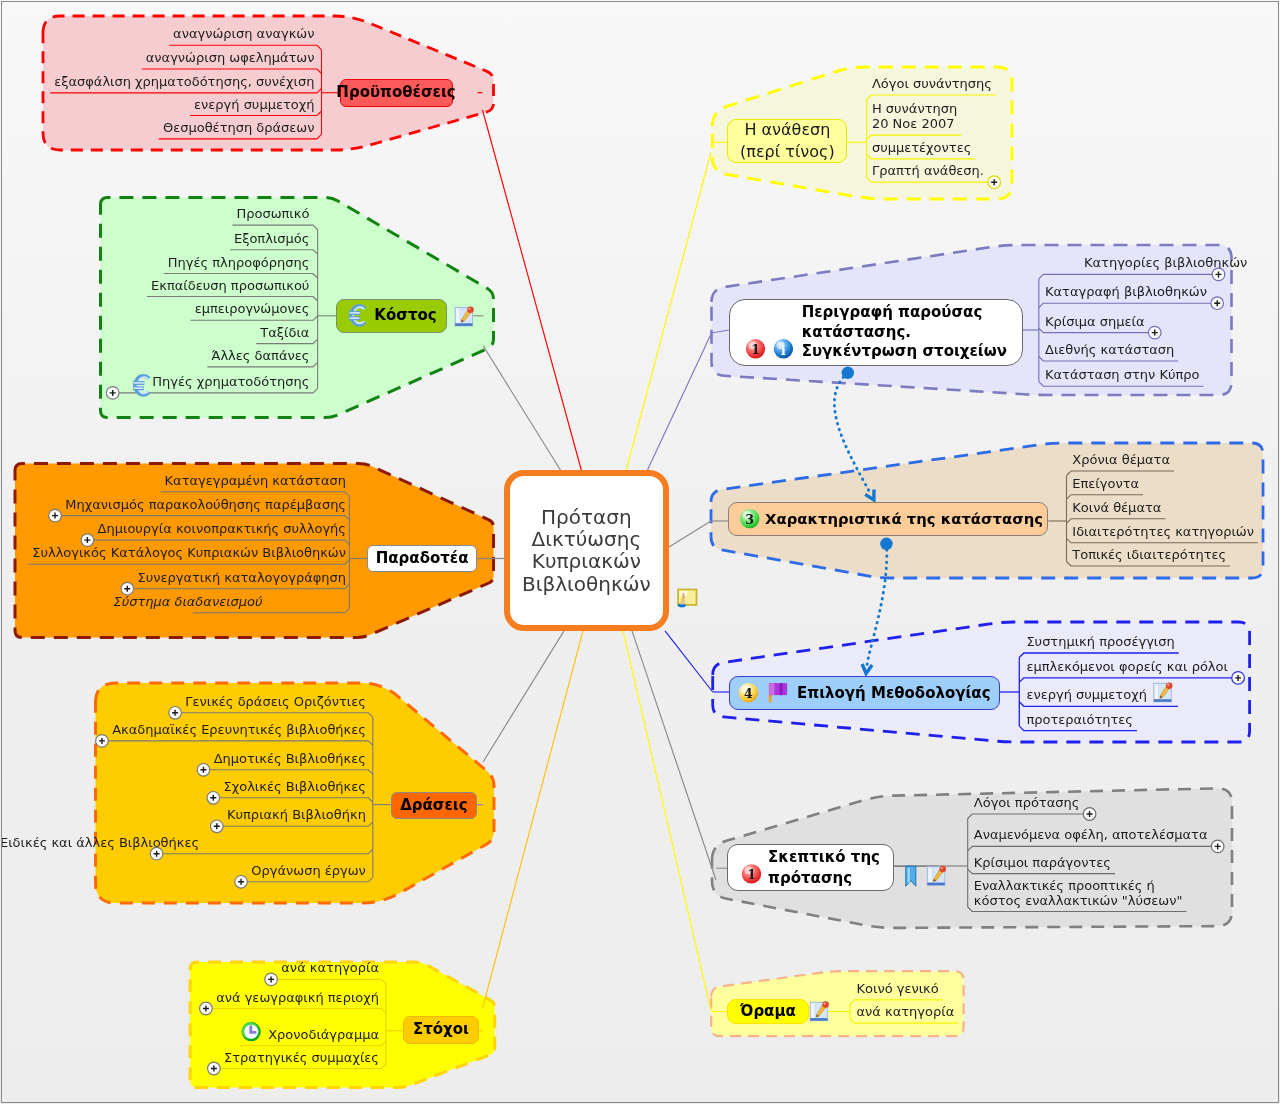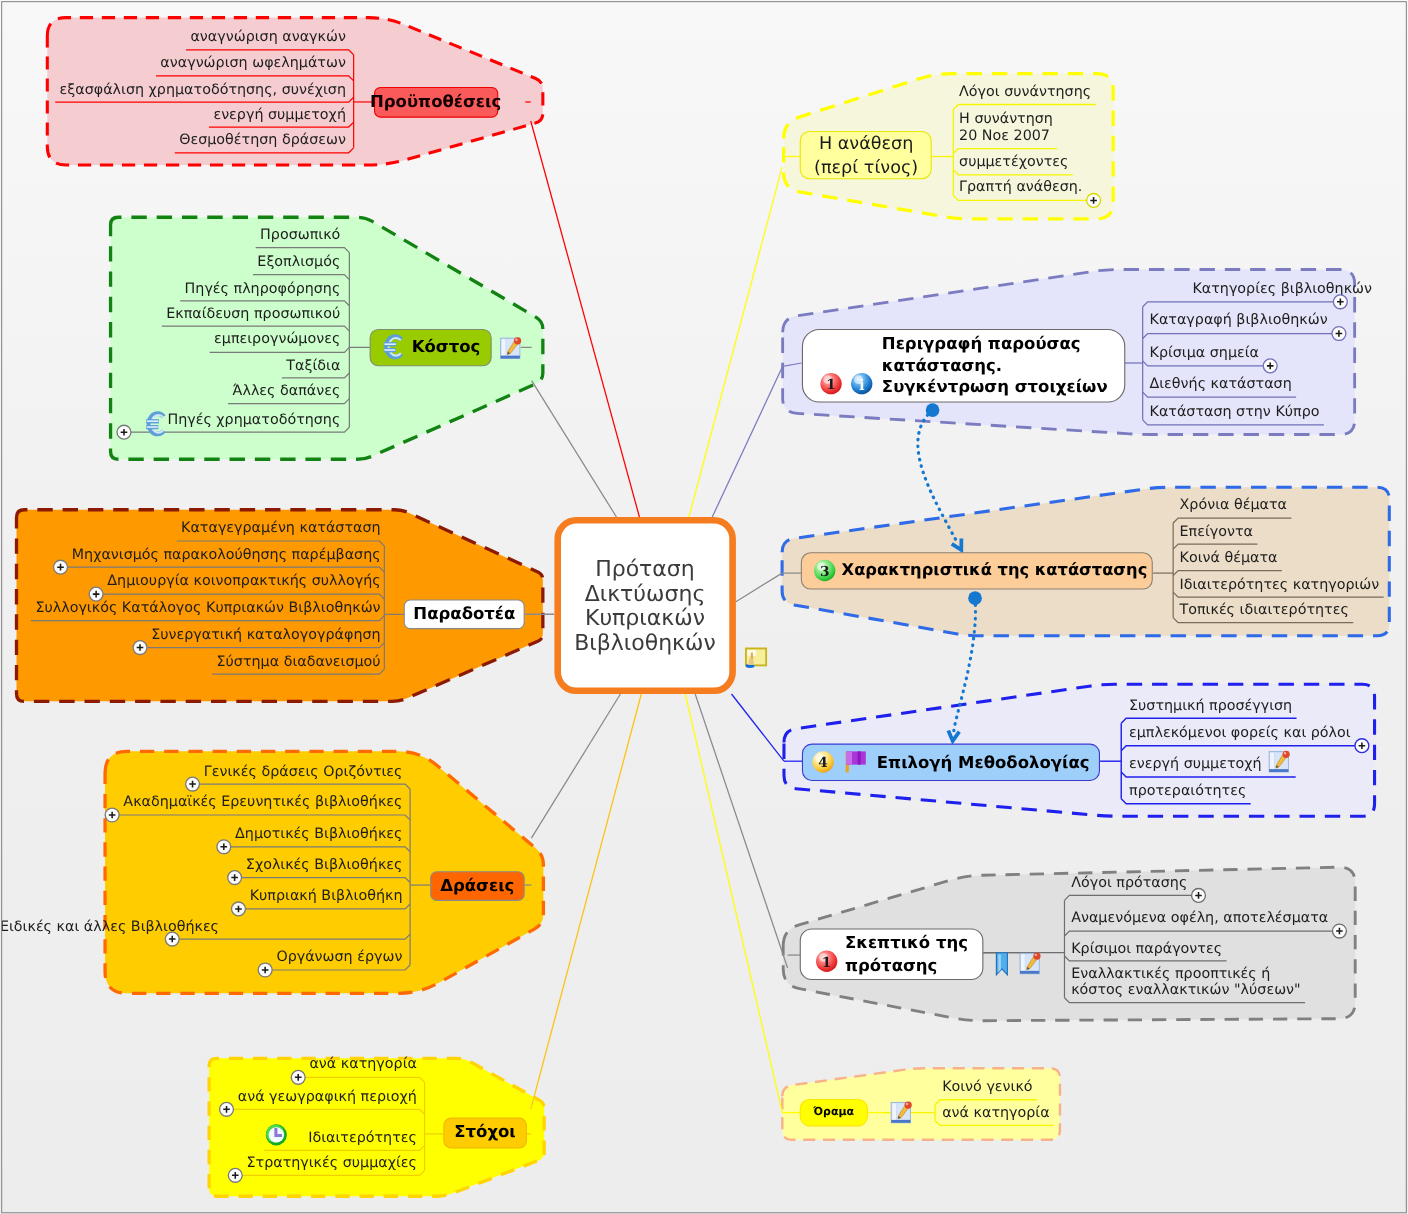--- a/index.html
+++ b/index.html
@@ -218,50 +218,50 @@
         <div class="node" style="left:403.1px;top:1016.3px;width:75.7px;height:27.4px;border:1.1px solid #f0b800;border-radius:7px;background:#ffcc00;color:#000;font-size:15px;font-weight:bold;line-height:27.4px;justify-content:center;text-align:center">Στόχοι</div>
         <div class="node" style="left:727.4px;top:119.1px;width:120px;height:44px;border:1.3px solid #e8e800;border-radius:9px;background:#ffff9e;color:#1a1a1a;font-size:16px;font-weight:normal;line-height:22px;justify-content:center;text-align:center">Η ανάθεση
 (περί τίνος)</div>
         <div class="node" style="left:728.7px;top:298.8px;width:294px;height:67.5px;border:1.2px solid #6a6a6a;border-radius:16px;background:#ffffff;color:#000;font-size:15px;font-weight:bold;line-height:19.6px;justify-content:flex-start;text-align:left;padding-left:72px">Περιγραφή παρούσας
 κατάστασης.
 Συγκέντρωση στοιχείων</div>
         <div class="node" style="left:728.1px;top:502px;width:320.2px;height:33.8px;border:1.2px solid #8c8076;border-radius:9px;background:#fccc99;color:#000;font-size:14.8px;font-weight:bold;line-height:33.8px;justify-content:flex-start;text-align:left;padding-left:36px">Χαρακτηριστικά της κατάστασης</div>
         <div class="node" style="left:729.1px;top:675.7px;width:271px;height:34px;border:1.3px solid #3a3ad0;border-radius:9px;background:#9ecefa;color:#000;font-size:15px;font-weight:bold;line-height:34px;justify-content:flex-start;text-align:left;padding-left:67px">Επιλογή Μεθοδολογίας</div>
         <div class="node" style="left:727.1px;top:844.4px;width:167px;height:47px;border:1.2px solid #6a6a6a;border-radius:11px;background:#ffffff;color:#000;font-size:15px;font-weight:bold;line-height:21px;justify-content:flex-start;text-align:left;padding-left:40px">Σκεπτικό της
 πρότασης</div>
-        <div class="node" style="left:726.9px;top:998.7px;width:62px;height:25.7px;border:1.1px solid #ffe400;border-radius:9px;background:#ffff00;color:#000;font-size:10px;font-weight:bold;line-height:25.7px;justify-content:center;text-align:center">Όραμα</div>
+        <div class="node" style="left:726.9px;top:998.7px;width:82px;height:25.7px;border:1.1px solid #ffe400;border-radius:9px;background:#ffff00;color:#000;font-size:15px;font-weight:bold;line-height:25.7px;justify-content:center;text-align:center">Όραμα</div>
         <div class="lbl" style="top: 41.3px; transform: translateY(-100%); left: 0px; width: 314.5px; text-align: right;">αναγνώριση αναγκών</div>
         <div class="lbl" style="top: 65px; transform: translateY(-100%); left: 0px; width: 314.5px; text-align: right;">αναγνώριση ωφελημάτων</div>
         <div class="lbl" style="top: 88.9px; transform: translateY(-100%); left: 0px; width: 314.5px; text-align: right;">εξασφάλιση χρηματοδότησης, συνέχιση</div>
         <div class="lbl" style="top: 111.5px; transform: translateY(-100%); left: 0px; width: 314.5px; text-align: right;">ενεργή συμμετοχή</div>
         <div class="lbl" style="top: 134.9px; transform: translateY(-100%); left: 0px; width: 314.5px; text-align: right;">Θεσμοθέτηση δράσεων</div>
         <div class="lbl" style="top: 221.1px; transform: translateY(-100%); left: 0px; width: 309.4px; text-align: right;">Προσωπικό</div>
         <div class="lbl" style="top: 245.7px; transform: translateY(-100%); left: 0px; width: 309.4px; text-align: right;">Εξοπλισμός</div>
         <div class="lbl" style="top: 269.5px; transform: translateY(-100%); left: 0px; width: 309.4px; text-align: right;">Πηγές πληροφόρησης</div>
         <div class="lbl" style="top: 292.5px; transform: translateY(-100%); left: 0px; width: 309.4px; text-align: right;">Εκπαίδευση προσωπικού</div>
         <div class="lbl" style="top: 316.3px; transform: translateY(-100%); left: 0px; width: 309.4px; text-align: right;">εμπειρογνώμονες</div>
         <div class="lbl" style="top: 339.6px; transform: translateY(-100%); left: 0px; width: 309.4px; text-align: right;">Ταξίδια</div>
         <div class="lbl" style="top: 362.9px; transform: translateY(-100%); left: 0px; width: 309.4px; text-align: right;">Άλλες δαπάνες</div>
         <div class="lbl" style="top: 388.9px; transform: translateY(-100%); left: 0px; width: 309.4px; text-align: right;">Πηγές χρηματοδότησης</div>
         <div class="lbl" style="top: 487.8px; transform: translateY(-100%); left: 0px; width: 346px; text-align: right;">Καταγεγραμένη κατάσταση</div>
         <div class="lbl" style="top: 511.6px; transform: translateY(-100%); left: 0px; width: 346px; text-align: right;">Μηχανισμός παρακολούθησης παρέμβασης</div>
         <div class="lbl" style="top: 536.1px; transform: translateY(-100%); left: 0px; width: 346px; text-align: right;">Δημιουργία κοινοπρακτικής συλλογής</div>
         <div class="lbl" style="top: 560.2px; transform: translateY(-100%); left: 0px; width: 346px; text-align: right;">Συλλογικός Κατάλογος Κυπριακών Βιβλιοθηκών</div>
         <div class="lbl" style="top: 584.7px; transform: translateY(-100%); left: 0px; width: 346px; text-align: right;">Συνεργατική καταλογογράφηση</div>
-        <div class="lbl" style="top: 608.8px; transform: translateY(-100%); left: 0px; width: 346px; text-align: right;">Σύστημα διαδανεισμού</div>
+        <div class="lbl" style="top: 608.8px; transform: translateY(-100%); left: 15px; width: 346px; text-align: center; font-style: italic;">Σύστημα διαδανεισμού</div>
         <div class="lbl" style="top: 708.8px; transform: translateY(-100%); left: 0px; width: 365.9px; text-align: right;">Γενικές δράσεις Οριζόντιες</div>
         <div class="lbl" style="top: 736.9px; transform: translateY(-100%); left: 0px; width: 365.9px; text-align: right;">Ακαδημαϊκές Ερευνητικές βιβλιοθήκες</div>
         <div class="lbl" style="top: 765.8px; transform: translateY(-100%); left: 0px; width: 365.9px; text-align: right;">Δημοτικές Βιβλιοθήκες</div>
         <div class="lbl" style="top: 793.8px; transform: translateY(-100%); left: 0px; width: 365.9px; text-align: right;">Σχολικές Βιβλιοθήκες</div>
         <div class="lbl" style="top: 822.3px; transform: translateY(-100%); left: 0px; width: 365.9px; text-align: right;">Κυπριακή Βιβλιοθήκη</div>
         <div class="lbl" style="top: 849.7px; transform: translateY(-100%); left: 0px; width: 365.9px; ">Ειδικές και άλλες Βιβλιοθήκες</div>
         <div class="lbl" style="top: 877.8px; transform: translateY(-100%); left: 0px; width: 365.9px; text-align: right;">Οργάνωση έργων</div>
         <div class="lbl" style="top: 975.4px; transform: translateY(-100%); left: 0px; width: 379px; text-align: right;">ανά κατηγορία</div>
         <div class="lbl" style="top: 1004.5px; transform: translateY(-100%); left: 0px; width: 379px; text-align: right;">ανά γεωγραφική περιοχή</div>
-        <div class="lbl" style="top: 1041.7px; transform: translateY(-100%); left: 0px; width: 379px; text-align: right;">Ιδιαιτερότητες</div>
+        <div class="lbl" style="top: 1041.7px; transform: translateY(-100%); left: 0px; width: 379px; text-align: right;">Χρονοδιάγραμμα</div>
         <div class="lbl" style="top: 1064.5px; transform: translateY(-100%); left: 0px; width: 379px; text-align: right;">Στρατηγικές συμμαχίες</div>
         <div class="lbl" style="top: 91px; transform: translateY(-100%); left: 871.9px;">Λόγοι συνάντησης</div>
         <div class="lbl" style="top: 131.1px; transform: translateY(-100%); left: 871.9px;">Η συνάντηση
 20 Νοε 2007</div>
         <div class="lbl" style="top: 154.9px; transform: translateY(-100%); left: 871.9px;">συμμετέχοντες</div>
         <div class="lbl" style="top: 178.2px; transform: translateY(-100%); left: 871.9px;">Γραπτή ανάθεση.</div>
         <div class="lbl" style="top: 270.4px; transform: translateY(-100%); left: 1084px;">Κατηγορίες βιβλιοθηκών</div>
         <div class="lbl" style="top: 299.2px; transform: translateY(-100%); left: 1045px;">Καταγραφή βιβλιοθηκών</div>
         <div class="lbl" style="top: 328.6px; transform: translateY(-100%); left: 1045px;">Κρίσιμα σημεία</div>
         <div class="lbl" style="top: 357px; transform: translateY(-100%); left: 1045px;">Διεθνής κατάσταση</div>

